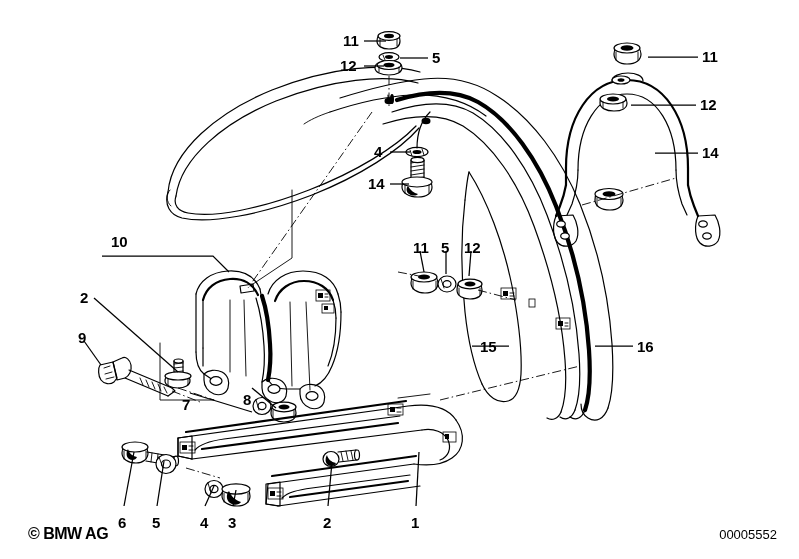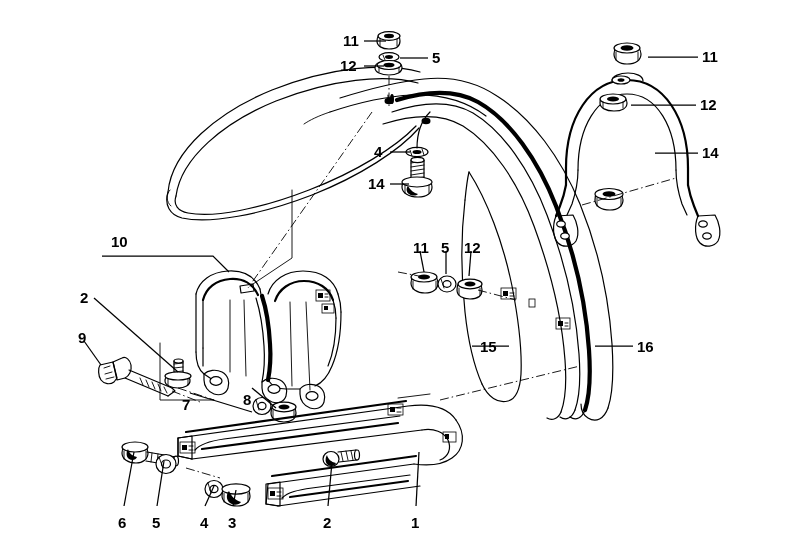--- a/index.html
+++ b/index.html
@@ -470,14 +470,18 @@
   <div class="callout" style="left:637px; top:339px;text-align:right;">16</div>
   <div class="callout" style="left:182px; top:397px;">7</div>
   <div class="callout" style="left:243px; top:392px;">8</div>
   <div class="callout" style="left:118px; top:515px;">6</div>
   <div class="callout" style="left:152px; top:515px;">5</div>
   <div class="callout" style="left:200px; top:515px;">4</div>
   <div class="callout" style="left:228px; top:515px;">3</div>
   <div class="callout" style="left:323px; top:515px;">2</div>
   <div class="callout" style="left:411px; top:515px;">1</div>
 
+  <div class="footer">
+    <div class="copyright">© BMW AG</div>
+    <div class="diagram-id">00005552</div>
+  </div>
 
 </div>
 
 </body></html>

